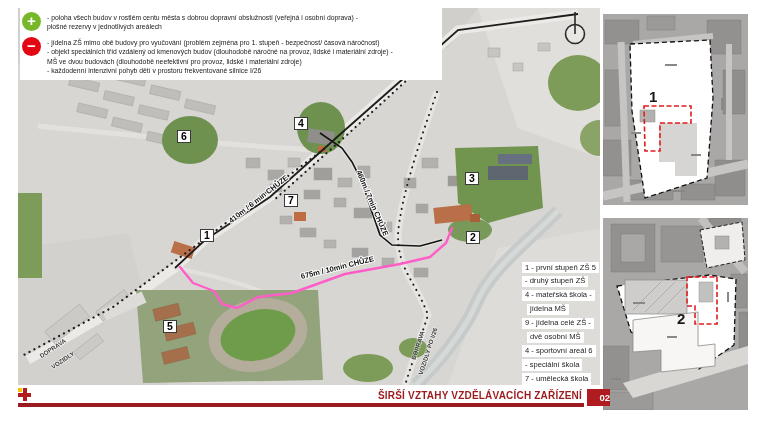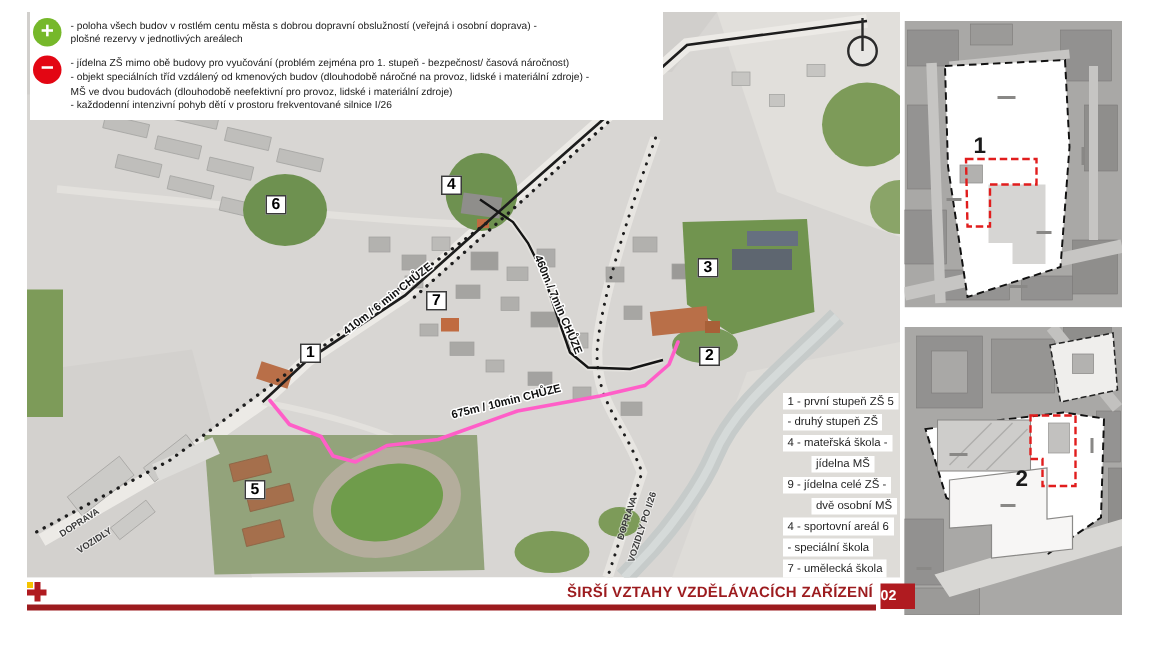--- a/index.html
+++ b/index.html
@@ -7,21 +7,21 @@
         font-family:"Liberation Sans",sans-serif;}
   
   .map{position:absolute;left:18px;top:8px;width:582px;height:377px;}
   .map svg{display:block;}
   .marker{position:absolute;width:14px;height:13px;background:#ffffff;border:1px solid #3a3a3a;
           box-sizing:border-box;font-weight:bold;font-size:10.5px;line-height:11px;
           text-align:center;color:#000;}
   .maplist{position:absolute;left:522px;top:262px;width:92px;}
   .mline{background:#ffffff;color:#1d1d1d;font-size:7.6px;line-height:8.4px;
          padding:1.5px 3px;margin-bottom:2.5px;width:max-content;max-width:88px;}
-  .mline.indent{margin-left:19px;}
+  .mline.indent{margin-left:5px;}
   
   .legendbox{position:absolute;left:20px;top:6px;width:416px;background:#ffffff;padding:6px 4px 5px 2px;}
   .lg-row{display:flex;gap:6px;align-items:flex-start;}
   .lg-row + .lg-row{margin-top:5px;}
   .lg-icon{flex:0 0 19px;width:19px;height:19px;border-radius:50%;color:#fff;font-weight:bold;
            font-size:15px;line-height:18px;text-align:center;}
   .lg-icon.plus{background:#76b82a;}
   .lg-icon.minus{background:#e30613;}
   .lg-text{font-size:6.8px;line-height:9.4px;color:#1a1a1a;padding-top:1px;}
   
@@ -33,21 +33,21 @@
   .logo .v{position:absolute;left:4.5px;top:0;width:4px;height:13px;background:#b01b20;}
   .logo .h{position:absolute;left:0;top:4.5px;width:13px;height:4px;background:#b01b20;}
   .logo .y{position:absolute;left:0;top:0;width:4px;height:4px;background:#f5c400;}
   .brand{position:absolute;left:35px;top:390px;font-size:9.5px;white-space:nowrap;}
   .brand .pre,.brand .rest{color:#cf5a2e;}
   .brand .name{color:#9c1b1e;font-weight:bold;}
   .ftitle{position:absolute;left:300px;top:390px;width:282px;text-align:right;
           font-size:10px;font-weight:bold;color:#9c1b1e;letter-spacing:.2px;white-space:nowrap;}
   .fbar{position:absolute;left:18px;top:403px;width:566px;height:4px;background:#9c1b1e;}
   .pagenum{position:absolute;left:587px;top:389px;width:23px;height:17px;background:#b01b20;
-           color:#fff;font-weight:bold;font-size:9.5px;line-height:17px;text-align:left;}
+           color:#fff;font-weight:bold;font-size:9.5px;line-height:17px;text-align:right;}
   
   .rlabel{font-family:"Liberation Sans",sans-serif;font-weight:bold;font-size:7.5px;fill:#111;
           paint-order:stroke;stroke:#ffffff;stroke-width:2px;stroke-linejoin:round;}
   .roadlabel{font-family:"Liberation Sans",sans-serif;font-weight:bold;font-size:6.2px;fill:#3c3c3c;
           paint-order:stroke;stroke:rgba(255,255,255,.55);stroke-width:1.4px;}
   .pnum{font-family:"Liberation Sans",sans-serif;font-weight:bold;font-size:15px;fill:#1a1a1a;}
 </style>
 </head>
 <body>
 

